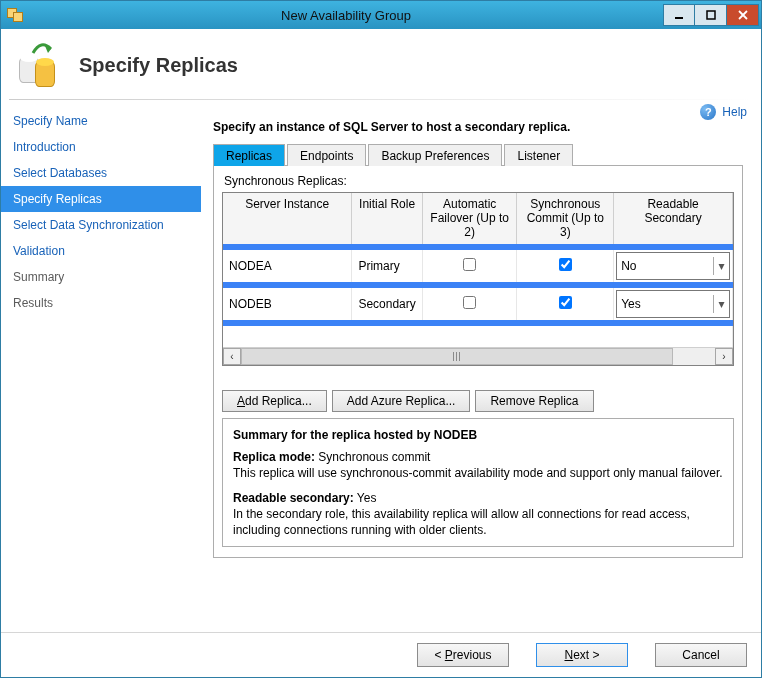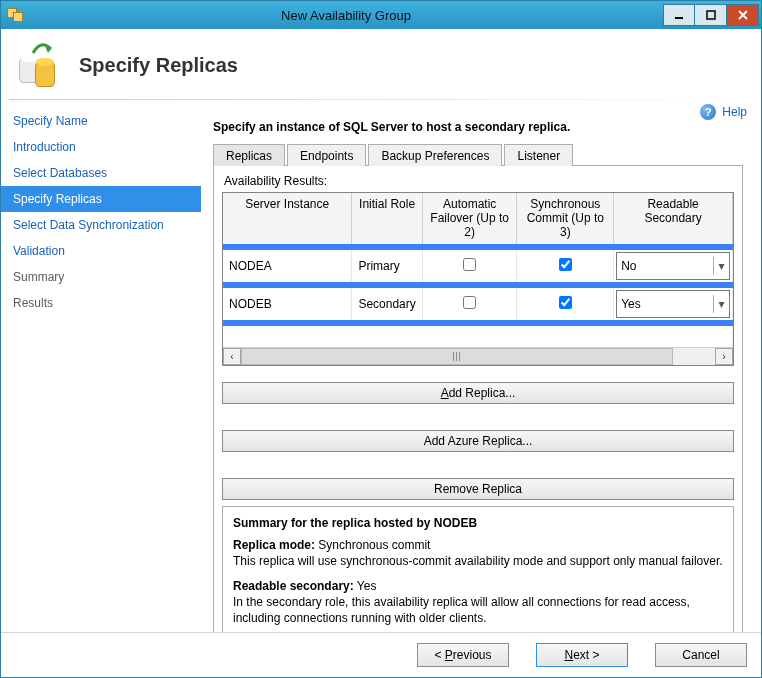--- a/index.html
+++ b/index.html
@@ -29,21 +29,21 @@
   .sidebar { width:200px; padding-top:8px;}
   .sidebar .step { padding:6px 12px; color:#1862b8; cursor:default; font-size:12px;}
   .sidebar .step.active { background:#2f8fe9; color:#fff;}
   .sidebar .step.done { color:#5b5b5b;}
   .mainpane { flex:1; padding:8px 14px 12px 6px; position:relative; display:flex; flex-direction:column;}
   .helprow { position:absolute; right:14px; top:4px; display:flex; align-items:center; gap:6px; color:#1862b8; }
   .helpicon { width:16px;height:16px;border-radius:50%;background:radial-gradient(circle at 30% 30%,#7abaf2,#2a77c9);color:#fff;display:flex;align-items:center;justify-content:center;font-size:11px;font-weight:bold;}
   .instruction { font-weight:bold; margin:12px 0 10px 6px; font-size:12px;}
   .tabs { display:flex; border-bottom:1px solid #adadad; margin-left:6px; margin-right:4px;}
   .tab { padding:4px 12px 3px; border:1px solid #adadad; border-bottom:none; margin-right:2px; margin-bottom:-1px; background:#f0f0f0; font-size:12px; }
-  .tab.active { background:#e5e5e5;}
+  .tab.active { background:#0ea5e9;}
   .tabpanel { border:1px solid #adadad; border-top:none; padding:6px 8px 10px; margin:0 4px 0 6px; }
   .section-label { font-size:12px; margin:2px 0 4px 2px;}
   .datagrid-wrap { border:1px solid #828282; overflow:hidden;}
   table.datagrid { width:100%; border-collapse:collapse; table-layout:fixed; }
   table.datagrid th { background:#f5f5f5; border-right:1px solid #cfcfcf; font-weight:normal; font-size:12px; text-align:center; padding:4px 6px; vertical-align:top; height:54px;}
   table.datagrid th:first-child { width:128px;}
   table.datagrid th:nth-child(2){width:70px;}
   table.datagrid th:nth-child(3){width:94px;}
   table.datagrid th:nth-child(4){width:96px;}
   table.datagrid th:nth-child(5){width:118px;}
@@ -52,21 +52,21 @@
   .cell-center { text-align:center;}
   input[type=checkbox]{margin:0;transform:scale(1.0);}
   .dd-cell { position:relative; display:flex; align-items:center; border:1px solid #777; height:28px; padding-left:4px; background:#fff;}
   .dd-cell .dd-arrow { width:16px;height:18px;border-left:1px solid #aaa;display:flex;align-items:center;justify-content:center;margin-left:auto;color:#555;}
   .grid-extra-space { height:26px;}
   .hscroll { height:18px; display:flex; align-items:stretch; border-top:1px solid #cfcfcf; background:#e9e9e9;}
   .hs-btn { width:18px;border:1px solid #a6a6a6;background:#f0f0f0;display:flex;align-items:center;justify-content:center;font-size:10px;color:#333;}
   .hs-track { flex:1; position:relative; background:#efefef;}
   .hs-thumb { position:absolute; top:0; bottom:0; left:0; right:42px; background:#dcdcdc; border:1px solid #b8b8b8;}
   .hs-thumb::after{content:"";position:absolute;top:3px;bottom:3px;left:50%;width:8px;margin-left:-4px;background:repeating-linear-gradient(to right,#8a8a8a 0 1px,transparent 1px 3px);}
-  .btnrow { display:flex; gap:26px; margin:16px 0 6px;flex-direction:column;}
+  .btnrow { display:flex; gap:5px; margin:24px 0 6px;}
   .btn { border:1px solid #8c8c8c; background:linear-gradient(#f7f7f7,#e4e4e4); padding:3px 14px; font-size:12px; cursor:default;}
   .btn .ul { text-decoration:underline;}
   .summary-box { border:1px solid #adadad; padding:8px 10px; font-size:12px; line-height:1.35;}
   .summary-box .ttl { font-weight:bold; margin-bottom:6px;}
   .summary-box .lbl { font-weight:bold;}
   .footer { border-top:1px solid #d6d6d6; padding:10px 14px; display:flex; justify-content:flex-end; gap:27px;}
   .footer .btn { width:92px; text-align:center; padding:4px 0;}
   .footer .btn.default { outline:1px solid #2f8fe9; outline-offset:-1px;}
 </style>
 </head>
@@ -135,21 +135,21 @@
       <div class="instruction">Specify an instance of SQL Server to host a secondary replica.</div>
 
       <div class="tabs">
         <div class="tab active">Replicas</div>
         <div class="tab">Endpoints</div>
         <div class="tab">Backup Preferences</div>
         <div class="tab">Listener</div>
       </div>
 
       <div class="tabpanel">
-        <div class="section-label">Availability Results:</div>
+        <div class="section-label">Synchronous Replicas:</div>
 
         <div class="datagrid-wrap">
           <table class="datagrid">
             <thead>
               <tr>
                 <th>Server Instance</th>
                 <th>Initial Role</th>
                 <th>Automatic Failover (Up to 2)</th>
                 <th>Synchronous Commit (Up to 3)</th>
                 <th>Readable Secondary</th>

